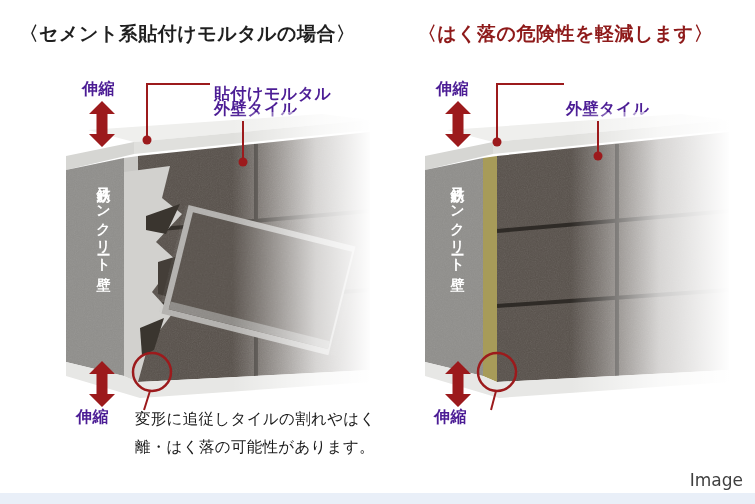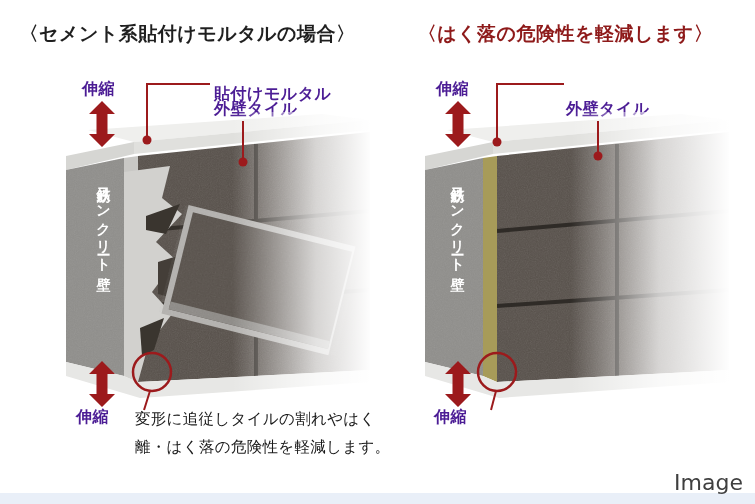--- a/index.html
+++ b/index.html
@@ -11,21 +11,21 @@
   .panel-title{position:absolute;top:21px;left:0;right:2px;text-align:center;
       font-family:"DejaVu Serif","Liberation Serif",serif;
       font-size:19px;font-weight:bold;letter-spacing:0.5px;white-space:nowrap;}
   .lbl{position:absolute;font-size:16px;font-weight:600;color:#4c1d95;white-space:nowrap;letter-spacing:0.5px;}
   .wall-svg{position:absolute;z-index:1;}
   .overlay-svg{position:absolute;left:0;top:0;z-index:3;pointer-events:none;}
   .wall-vtext{position:absolute;z-index:2;writing-mode:vertical-rl;text-orientation:mixed;
       color:#ffffff;font-size:14px;font-weight:600;letter-spacing:1px;white-space:nowrap;}
   .caption{position:absolute;font-size:15.5px;font-weight:500;color:#1a1a1a;
       line-height:1.8;letter-spacing:0.3px;white-space:nowrap;z-index:4;}
-  #watermark{position:absolute;top:470px;right:12px;font-size:22px;color:#3f3f3f;z-index:4;}
+  #watermark{position:absolute;top:470px;right:12px;font-size:17px;color:#3f3f3f;z-index:4;}
   #bottom-strip{position:absolute;left:0;bottom:0;width:100%;height:11px;background:#e9eff8;}
 </style>
 </head>
 <body>
 
 <div id="page">
 
   <div class="panel" id="panel-left">
     <div class="panel-title" style="color: rgb(31, 31, 31);">〈セメント系貼付けモルタルの場合〉</div>
 
@@ -90,21 +90,21 @@
       <path fill="#9c1a1c" transform="translate(89,101)" d="M13,0 L26,13 L18.5,13 L18.5,33 L26,33 L13,46 L0,33 L7.5,33 L7.5,13 L0,13 Z"></path>
       <path fill="#9c1a1c" transform="translate(89,361)" d="M13,0 L26,13 L18.5,13 L18.5,33 L26,33 L13,46 L0,33 L7.5,33 L7.5,13 L0,13 Z"></path>
     </svg>
 
     <div class="lbl" style="left:82px;top:79px;">伸縮</div>
     <div class="lbl" style="left:214px;top:84px;">貼付けモルタル</div>
     <div class="lbl" style="left:214px;top:99px;">外壁タイル</div>
     <div class="lbl" style="left:76px;top:407px;">伸縮</div>
     <div class="caption" style="left:135px;top:406px;">
       <div>変形に追従しタイルの割れやはく</div>
-      <div>離・はく落の危険性を軽減します。</div>
+      <div>離・はく落の可能性があります。</div>
     </div>
   </div>
 
   <div class="panel" id="panel-right">
     <div class="panel-title" style="color: rgb(142, 26, 26);">〈はく落の危険性を軽減します〉</div>
 
     <svg class="wall-svg" style="left:43px;top:112px;" width="310" height="292" viewBox="0 0 310 292">
       <defs>
         <linearGradient id="fadeR" x1="0" y1="0" x2="1" y2="0">
           <stop offset="0" stop-color="#ffffff" stop-opacity="0"></stop>

